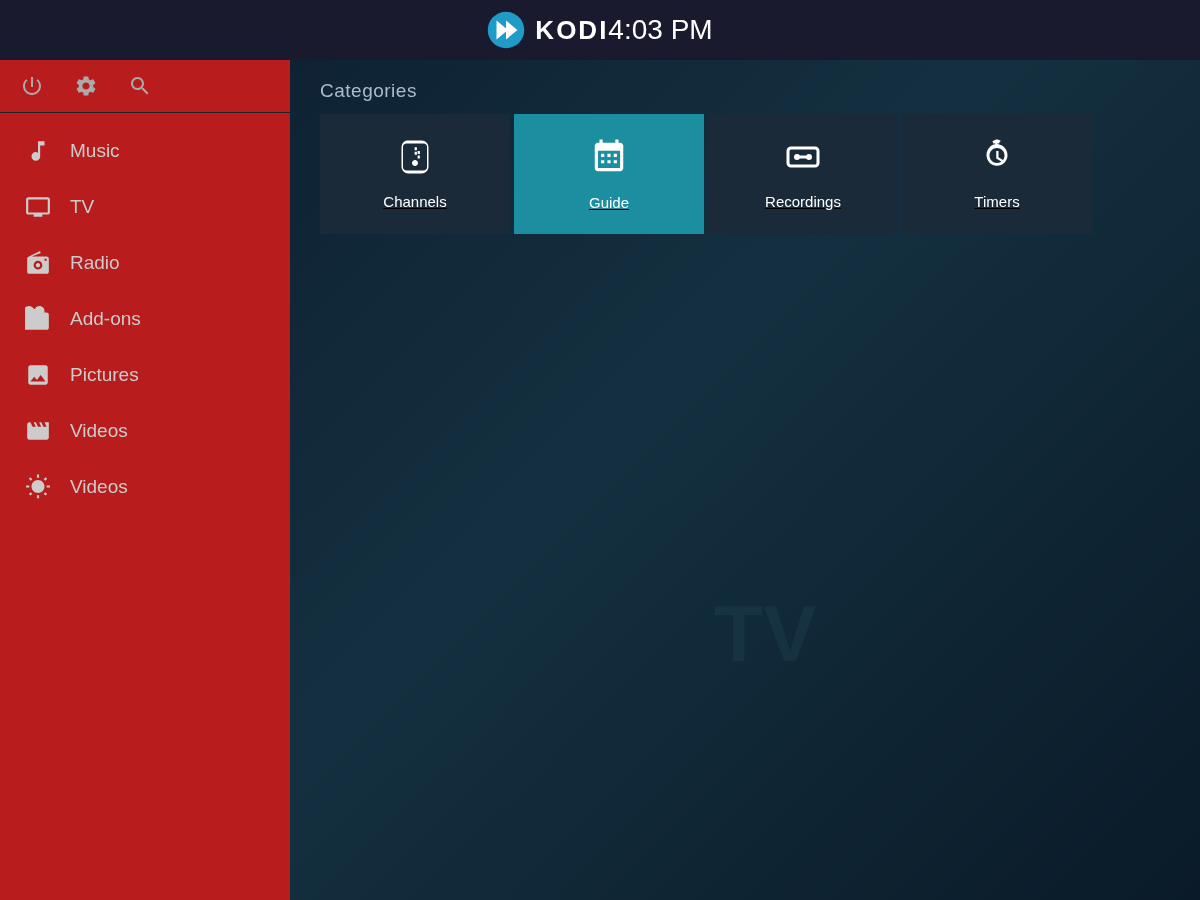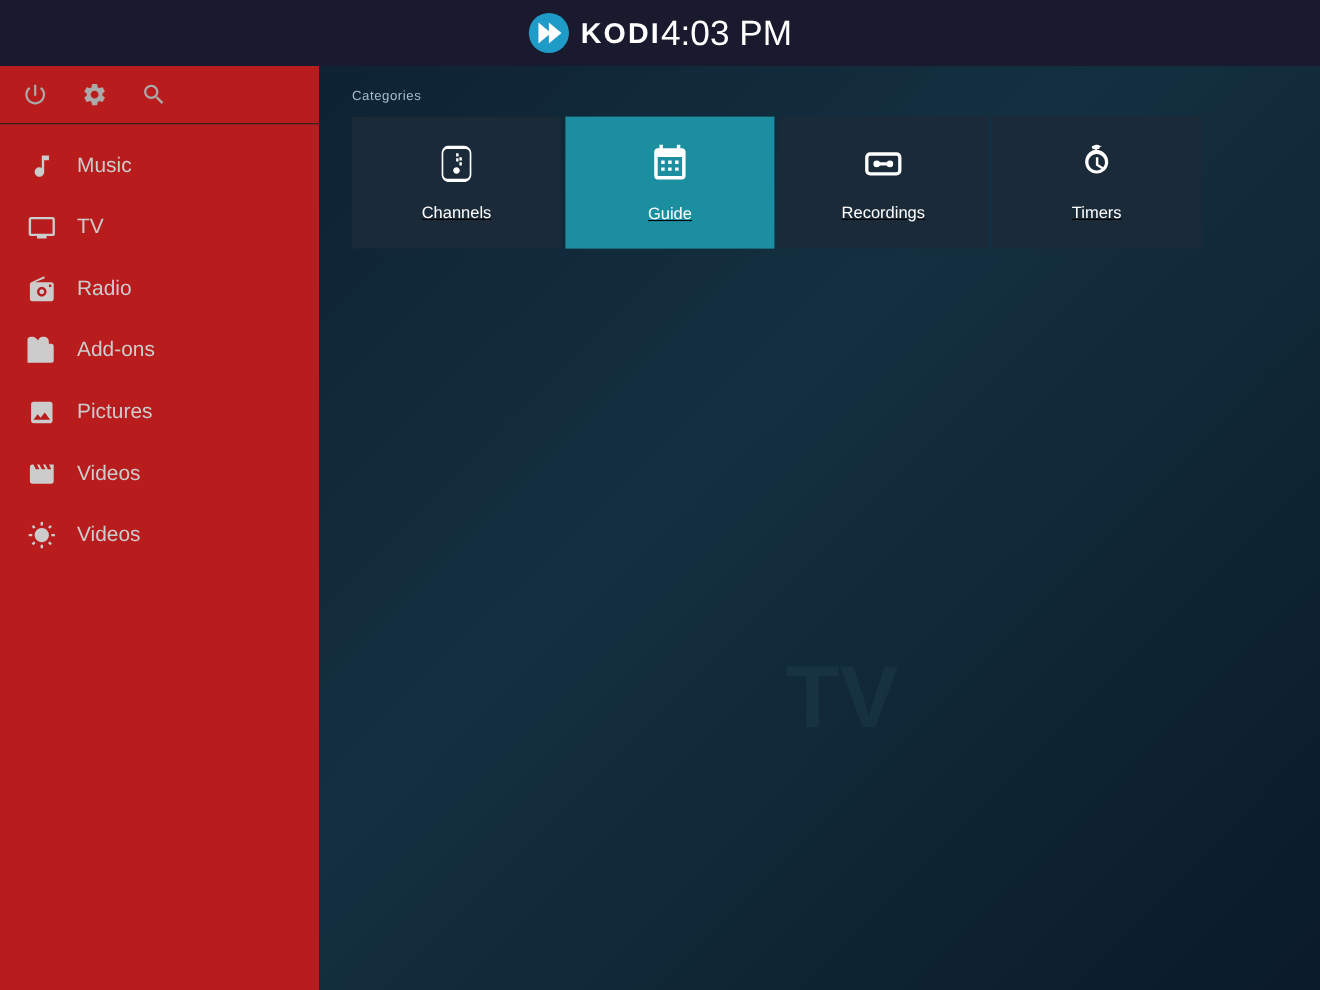--- a/index.html
+++ b/index.html
@@ -33,21 +33,21 @@
       height: 38px;
     }
     .kodi-title {
       color: #ffffff;
       font-size: 26px;
       font-weight: bold;
       letter-spacing: 2px;
     }
     .clock {
       color: #ffffff;
-      font-size: 32px;
+      font-size: 28px;
       font-weight: 300;
     }
 
     
     .main {
       display: flex;
       flex: 1;
       overflow: hidden;
     }
 
@@ -113,21 +113,21 @@
       background: linear-gradient(135deg, #0e2233 0%, #143040 40%, #0a1a28 100%);
       display: flex;
       flex-direction: column;
       padding: 20px 0 0 0;
       position: relative;
       overflow: hidden;
     }
 
     .categories-label {
       color: #aabbcc;
-      font-size: 12px;
+      font-size: 19px;
       padding: 0 12px 12px 30px;
       letter-spacing: 0.5px;
     }
 
     .category-tiles {
       display: flex;
       flex-direction: row;
       gap: 4px;
       padding: 0 0 0 30px;
       text-decoration: underline;

